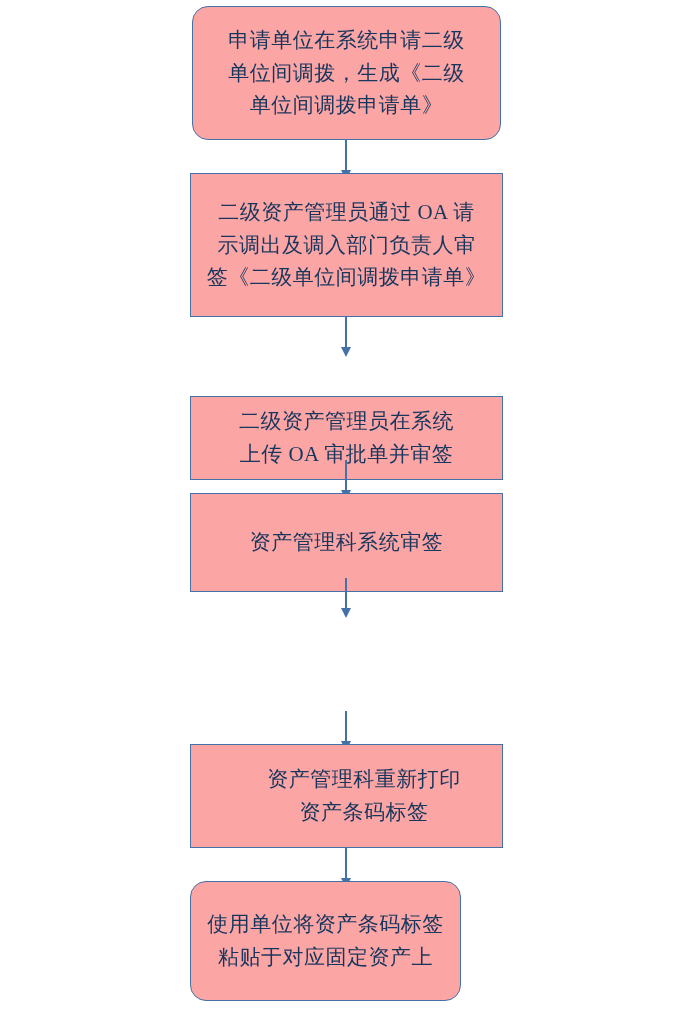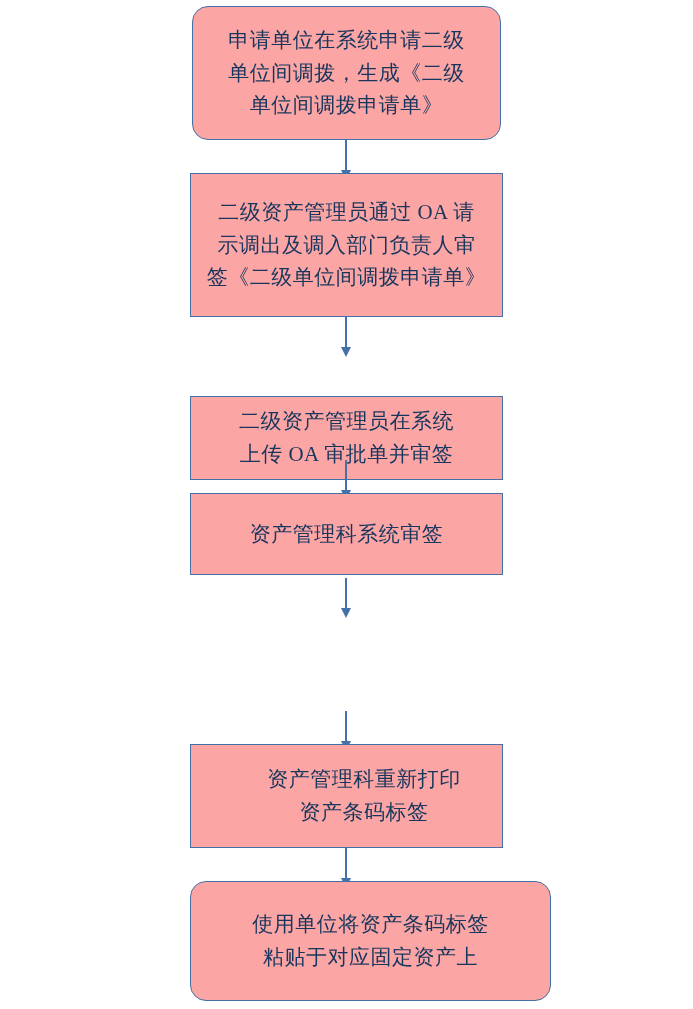--- a/index.html
+++ b/index.html
@@ -81,34 +81,34 @@
 
   <div class="arrow" style="left:345px; top:317px; height:31px;"></div>
 
   <div class="node" style="left:190px; top:352px; width:313px; height:84px;margin-top:44px;">
     <span class="txt">二级资产管理员在系统
 上传 OA 审批单并审签</span>
   </div>
 
   <div class="arrow" style="left:345px; top:460px; height:31px;"></div>
 
-  <div class="node" style="left:190px; top:493px; width:313px; height:82px;">
+  <div class="node" style="left:190px; top:493px; width:313px; height:99px;">
     <span class="txt">资产管理科系统审签</span>
   </div>
 
   <div class="arrow" style="left:345px; top:578px; height:31px;"></div>
 
 
   <div class="arrow" style="left:345px; top:711px; height:31px;"></div>
 
   <div class="node" style="left:190px; top:744px; width:313px; height:104px;padding-left:45px;">
     <span class="txt">资产管理科重新打印
 资产条码标签</span>
   </div>
 
   <div class="arrow" style="left:345px; top:848px; height:31px;"></div>
 
-  <div class="node rounded" style="left:190px; top:881px; width:361px; height:120px;">
+  <div class="node rounded" style="left:190px; top:881px; width:271px; height:120px;">
     <span class="txt">使用单位将资产条码标签
 粘贴于对应固定资产上</span>
   </div>
 
 </div>
 
 </body></html>

